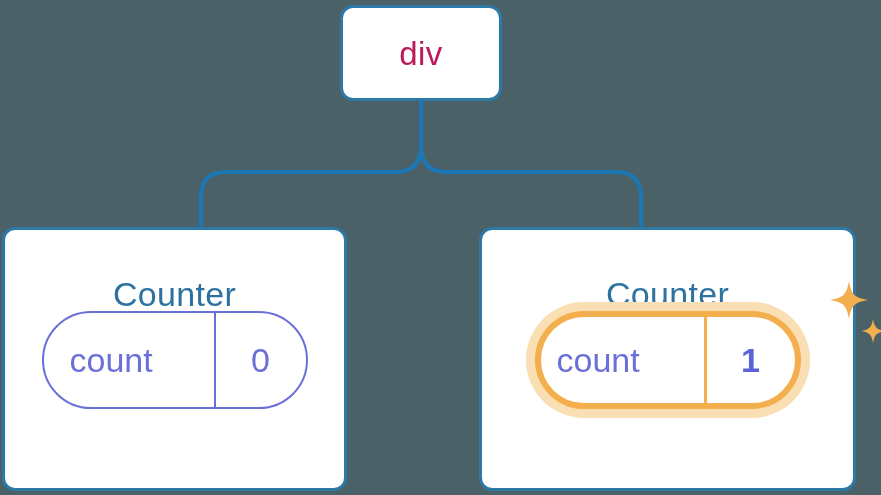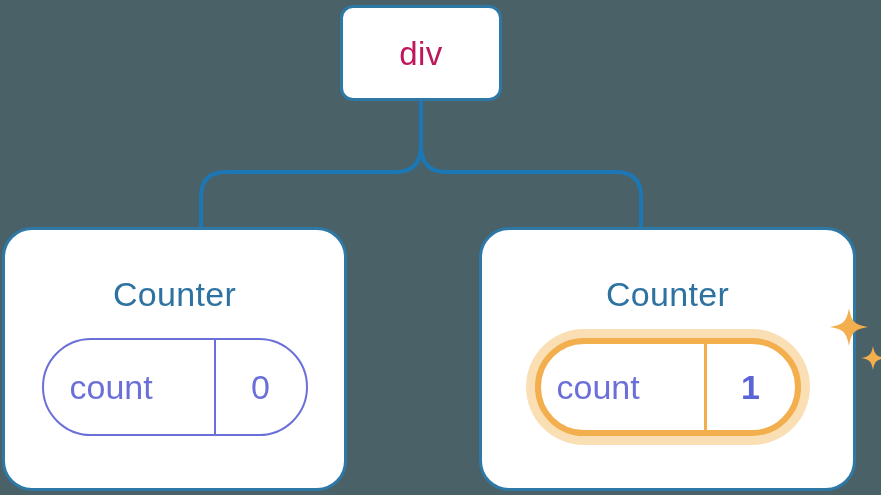--- a/index.html
+++ b/index.html
@@ -57,38 +57,36 @@
   }
 
   
   .counter-node {
     top: 227px;
     height: 264px;
     display: flex;
     flex-direction: column;
     align-items: center;
     justify-content: flex-start;
-    border-radius: 30px;
   }
   #node-counter-left  { left: 2px;   width: 345px; }
   #node-counter-right { left: 479px; width: 377px; }
 
   .node-title {
     color: #2d72a0;
     font-size: 34px;
     font-weight: 400;
     letter-spacing: 0.3px;
     line-height: 1;
     margin-top: 47px;
   }
 
   
   .pill-wrap {
     position: relative;
-    margin-top: 27px;
     display: flex;
     align-items: center;
     justify-content: center;
   }
 
   .pill {
     display: flex;
     align-items: stretch;
     border-radius: 999px;
     box-sizing: border-box;

